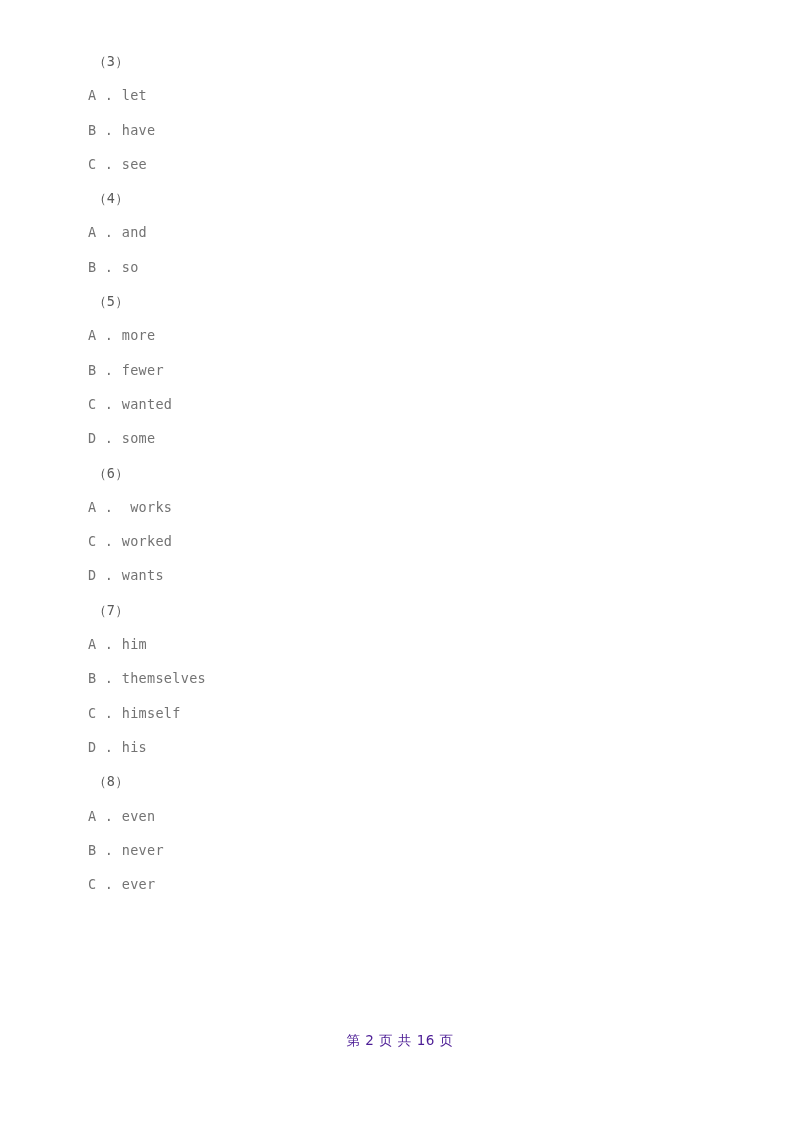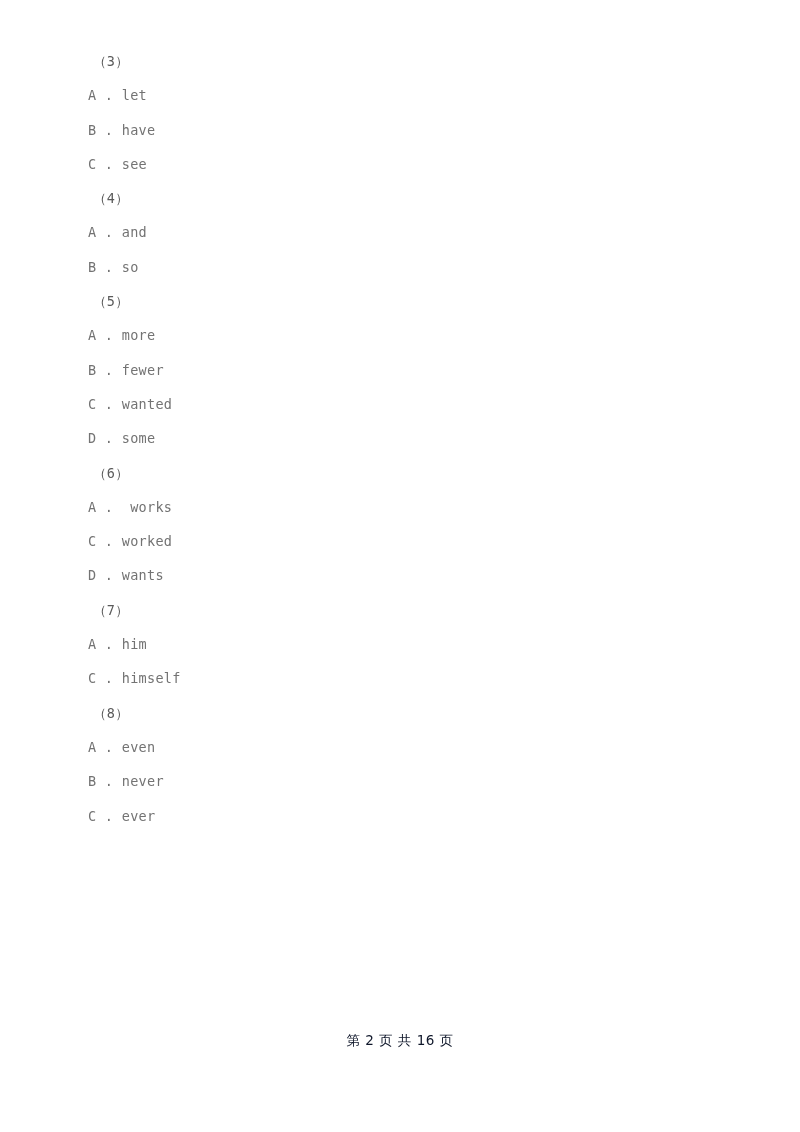--- a/index.html
+++ b/index.html
@@ -57,21 +57,21 @@
   }
 
   .footer {
     position: absolute;
     top: 1032px;
     left: 0;
     width: 800px;
     text-align: center;
     font-family: "DejaVu Sans", "Liberation Sans", sans-serif;
     font-size: 13.5px;
-    color: #0f172a;
+    color: #4c1d95;
     white-space: pre;
     letter-spacing: 0.5px;
   }
 </style>
 </head>
 <body>
 
 <div class="page">
 
   <div class="content">
@@ -100,21 +100,23 @@
     <div class="qgroup">
       <div class="qnum">（6）</div>
       <div class="opt">A .  works</div>
       <div class="opt">C . worked</div>
       <div class="opt">D . wants</div>
     </div>
 
     <div class="qgroup">
       <div class="qnum">（7）</div>
       <div class="opt">A . him</div>
+      <div class="opt">B . themselves</div>
       <div class="opt">C . himself</div>
+      <div class="opt">D . his</div>
     </div>
 
     <div class="qgroup">
       <div class="qnum">（8）</div>
       <div class="opt">A . even</div>
       <div class="opt">B . never</div>
       <div class="opt">C . ever</div>
     </div>
 
   </div>

